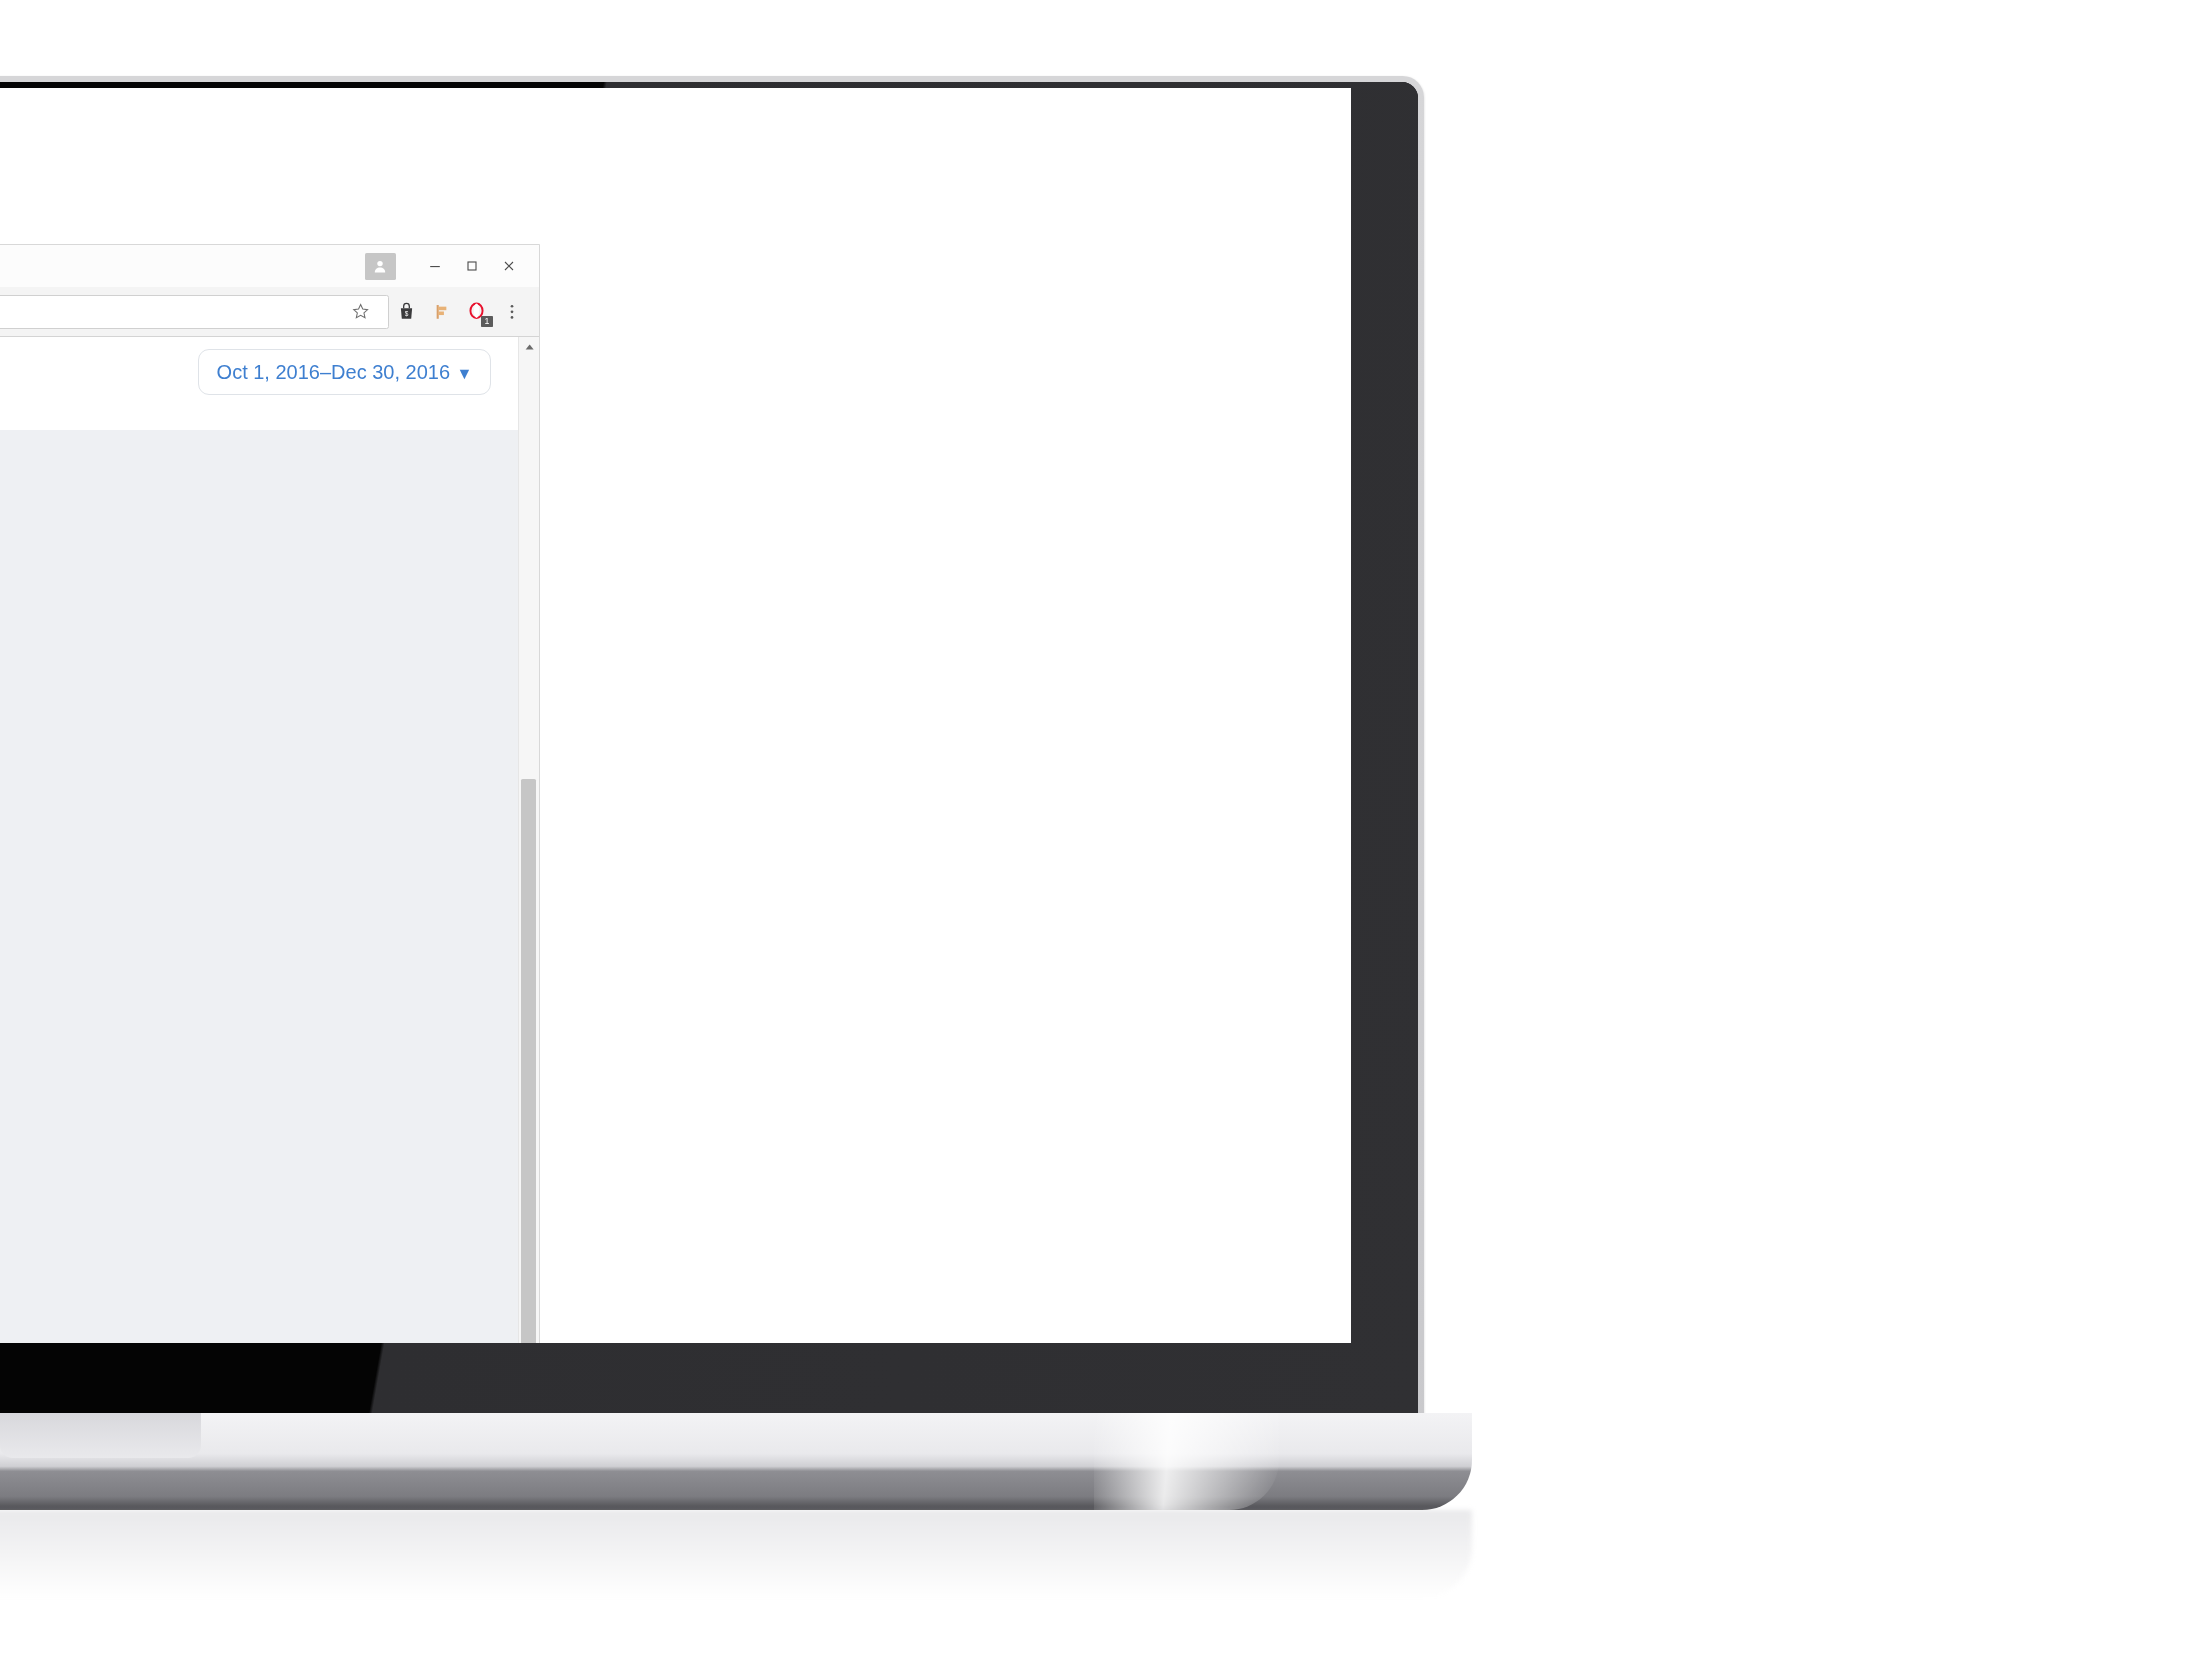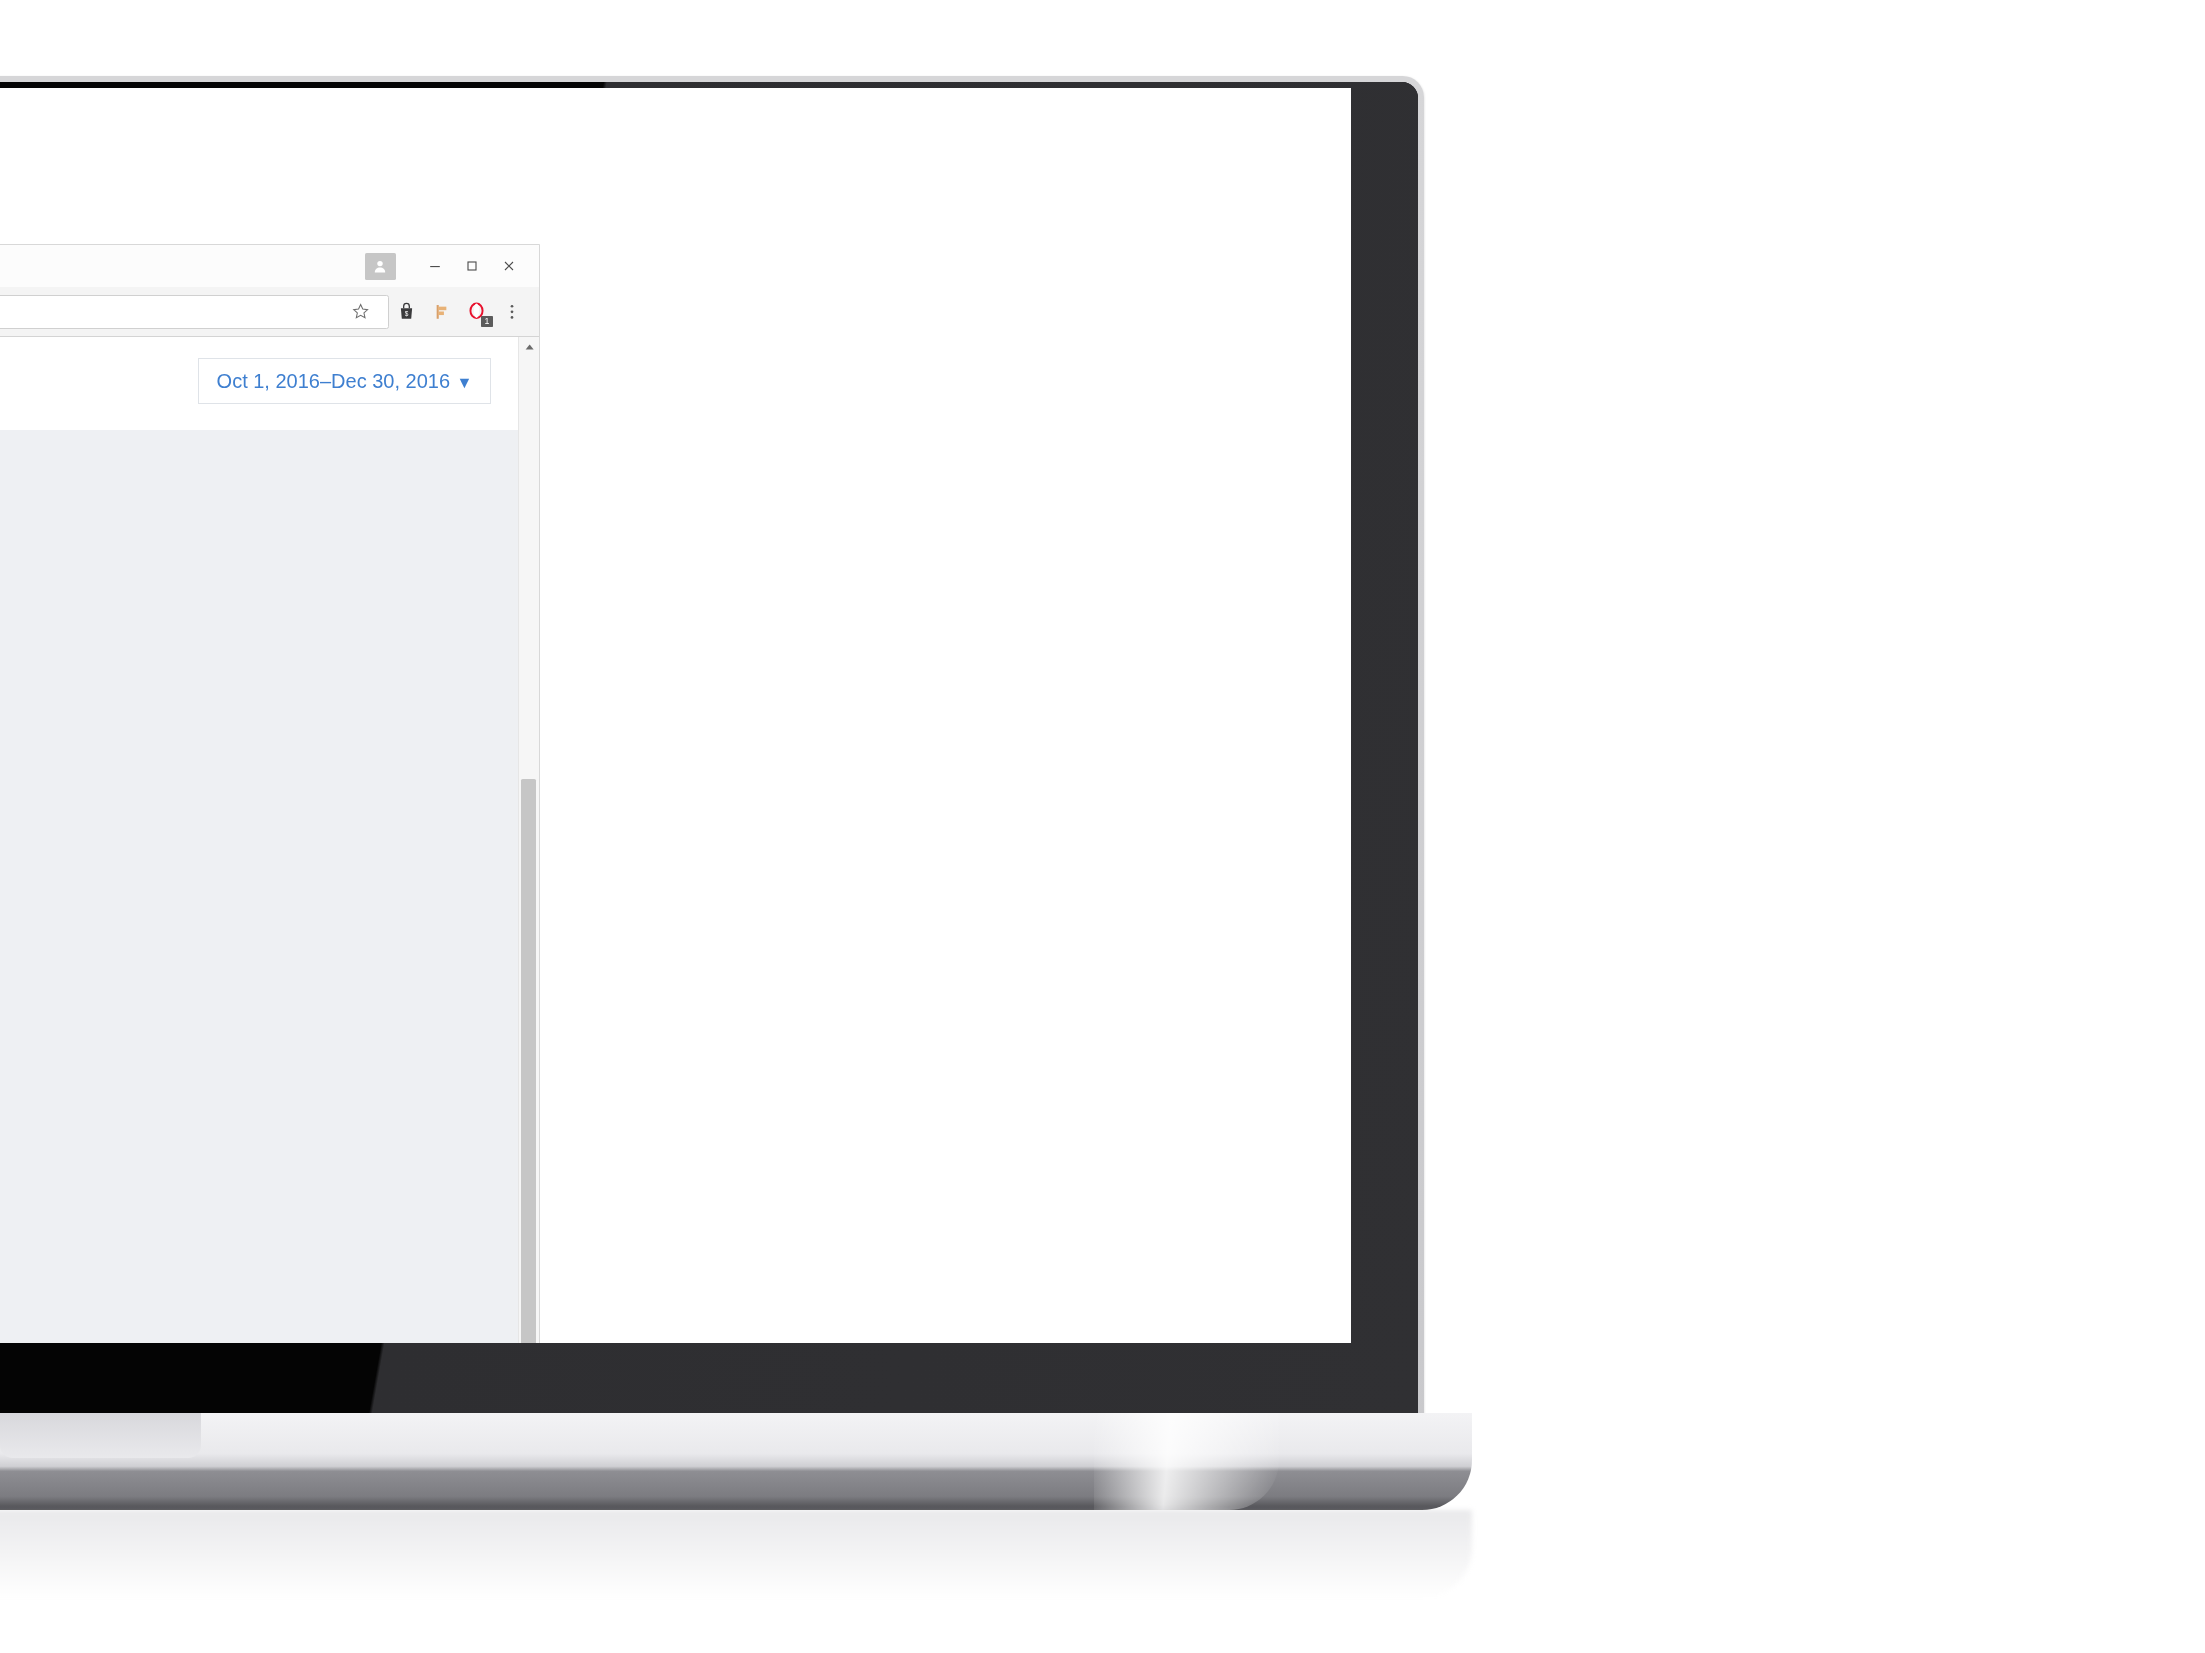--- a/index.html
+++ b/index.html
@@ -106,22 +106,22 @@
   .scroll-arrow { width: 21px; height: 19.3px; display:flex; align-items:center; justify-content:center; }
   .scroll-thumb {
     position: absolute; right: 3.2px; top: 442px; width: 14.5px; height: 643px;
     background: #c6c6c6; border-radius: 1.6px;
   }
 
   .toprow {
     background: #ffffff; height: 93px; position: relative;
   }
   .daterange {
-    position: absolute; right: 48px; top: 21px;
-    border: 0.8px solid #dfe3e8; border-radius: 0;
+    position: absolute; right: 48px; top: 12px;
+    border: 0.8px solid #dfe3e8; border-radius: 11px;
     padding: 10.5px 17.7px; font-size: 20px; color: #3e7fd0;
     background: #fff; white-space: nowrap;
     font-family: "Liberation Sans", sans-serif;
   }
   .daterange .caret { font-size: 16px; margin-left: 6.4px; }
 </style>
 </head>
 <body>
 
 <div id="stage">

